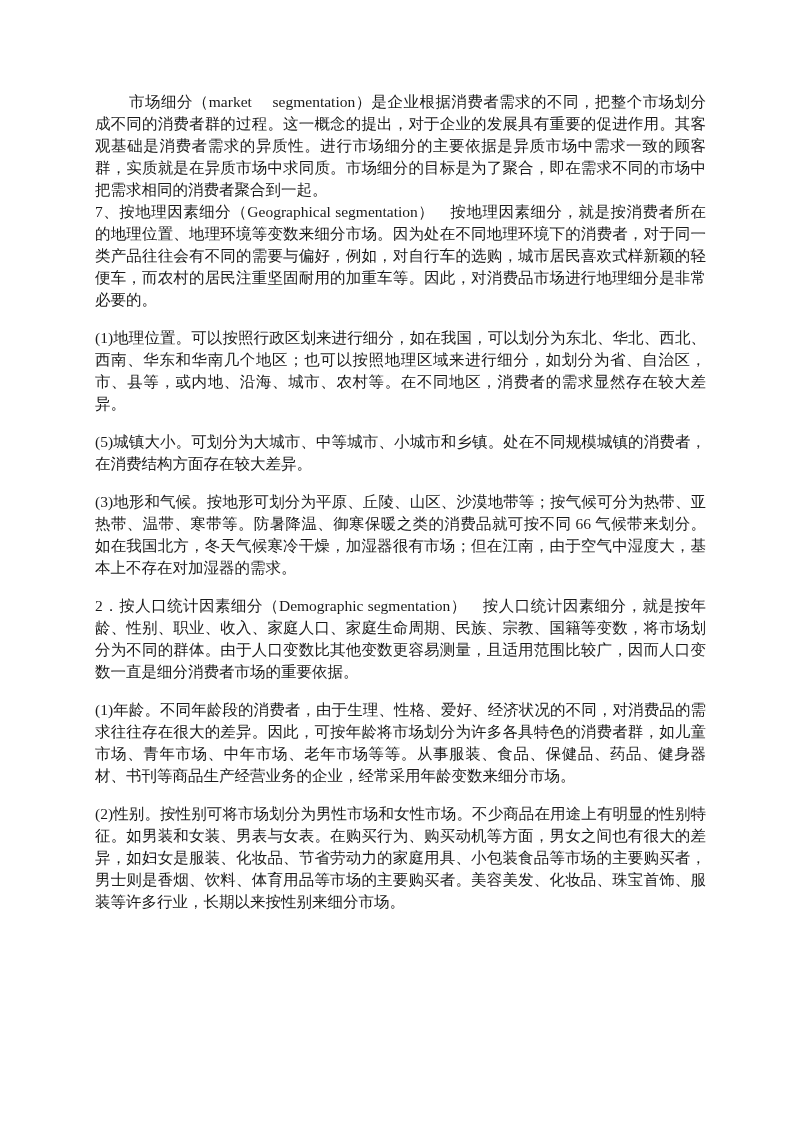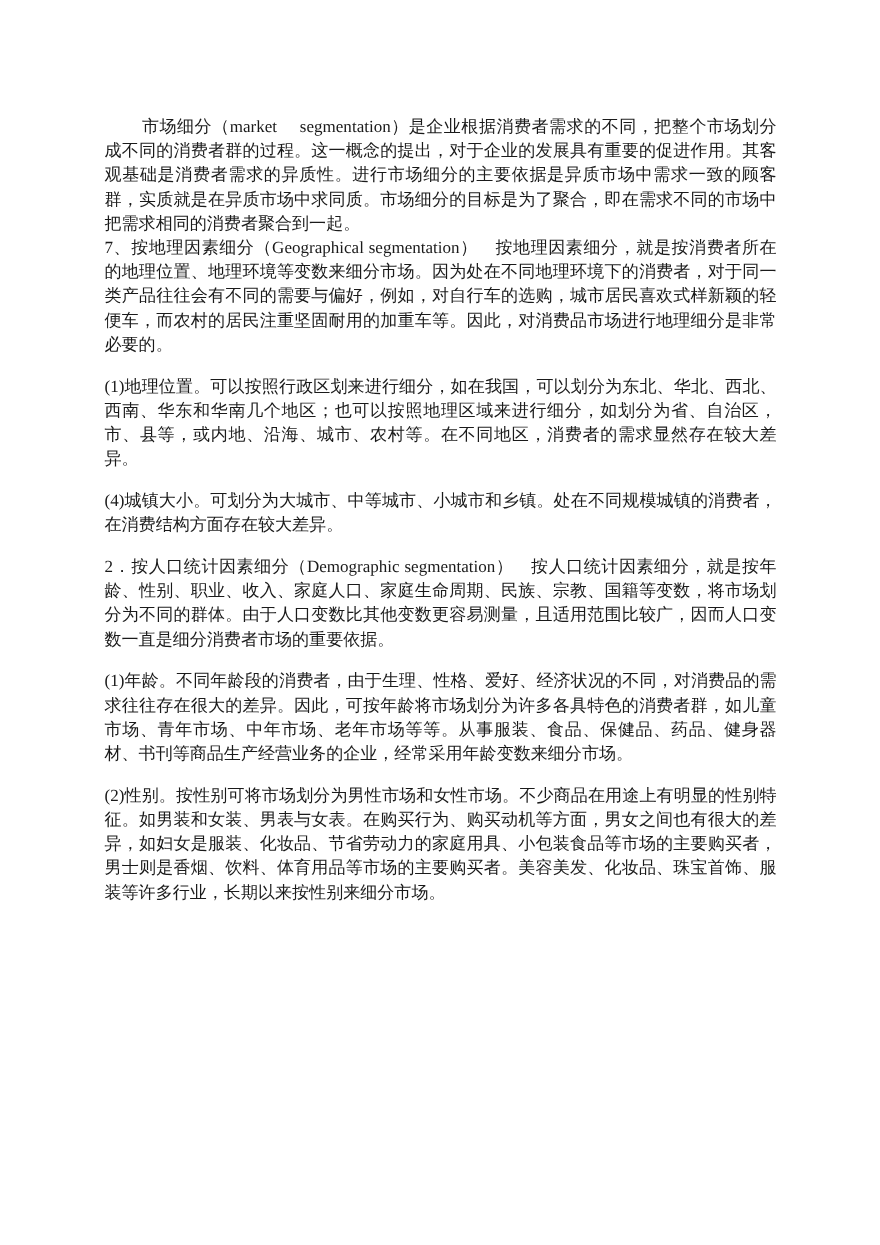--- a/index.html
+++ b/index.html
@@ -11,21 +11,21 @@
     width: 800px;
     height: 1132px;
     overflow: hidden;
     position: relative;
     font-family: "Liberation Serif", "DejaVu Serif", serif;
     color: #1a1a1a;
   }
   .page {
     position: absolute;
     left: 0;
-    top: 14px;
+    top: 0;
     width: 800px;
     height: 900px;
     background: #ffffff;
   }
   .doc {
     position: absolute;
     left: 95px;
     top: 91px;
     width: 611px;
     font-size: 15.5px;
@@ -45,18 +45,19 @@
   }
 </style>
 </head>
 <body>
 
 <div class="page">
   <div class="doc">
     <p class="indent nogap">市场细分（market　 segmentation）是企业根据消费者需求的不同，把整个市场划分成不同的消费者群的过程。这一概念的提出，对于企业的发展具有重要的促进作用。其客观基础是消费者需求的异质性。进行市场细分的主要依据是异质市场中需求一致的顾客群，实质就是在异质市场中求同质。市场细分的目标是为了聚合，即在需求不同的市场中把需求相同的消费者聚合到一起。</p>
     <p>7、按地理因素细分（Geographical segmentation）　按地理因素细分，就是按消费者所在的地理位置、地理环境等变数来细分市场。因为处在不同地理环境下的消费者，对于同一类产品往往会有不同的需要与偏好，例如，对自行车的选购，城市居民喜欢式样新颖的轻便车，而农村的居民注重坚固耐用的加重车等。因此，对消费品市场进行地理细分是非常必要的。</p>
     <p>(1)地理位置。可以按照行政区划来进行细分，如在我国，可以划分为东北、华北、西北、西南、华东和华南几个地区；也可以按照地理区域来进行细分，如划分为省、自治区，市、县等，或内地、沿海、城市、农村等。在不同地区，消费者的需求显然存在较大差异。</p>
-    <p>(4)城镇大小。可划分为大城市、中等城市、小城市和乡镇。处在不同规模城镇的消费者，在消费结构方面存在较大差异。</p>
+    <p>(5)城镇大小。可划分为大城市、中等城市、小城市和乡镇。处在不同规模城镇的消费者，在消费结构方面存在较大差异。</p>
+    <p>(3)地形和气候。按地形可划分为平原、丘陵、山区、沙漠地带等；按气候可分为热带、亚热带、温带、寒带等。防暑降温、御寒保暖之类的消费品就可按不同 66 气候带来划分。如在我国北方，冬天气候寒冷干燥，加湿器很有市场；但在江南，由于空气中湿度大，基本上不存在对加湿器的需求。</p>
     <p>2．按人口统计因素细分（Demographic segmentation）　按人口统计因素细分，就是按年龄、性别、职业、收入、家庭人口、家庭生命周期、民族、宗教、国籍等变数，将市场划分为不同的群体。由于人口变数比其他变数更容易测量，且适用范围比较广，因而人口变数一直是细分消费者市场的重要依据。</p>
     <p>(1)年龄。不同年龄段的消费者，由于生理、性格、爱好、经济状况的不同，对消费品的需求往往存在很大的差异。因此，可按年龄将市场划分为许多各具特色的消费者群，如儿童市场、青年市场、中年市场、老年市场等等。从事服装、食品、保健品、药品、健身器材、书刊等商品生产经营业务的企业，经常采用年龄变数来细分市场。</p>
     <p>(2)性别。按性别可将市场划分为男性市场和女性市场。不少商品在用途上有明显的性别特征。如男装和女装、男表与女表。在购买行为、购买动机等方面，男女之间也有很大的差异，如妇女是服装、化妆品、节省劳动力的家庭用具、小包装食品等市场的主要购买者，男士则是香烟、饮料、体育用品等市场的主要购买者。美容美发、化妆品、珠宝首饰、服装等许多行业，长期以来按性别来细分市场。</p>
   </div>
 </div>
 
 </body></html>

